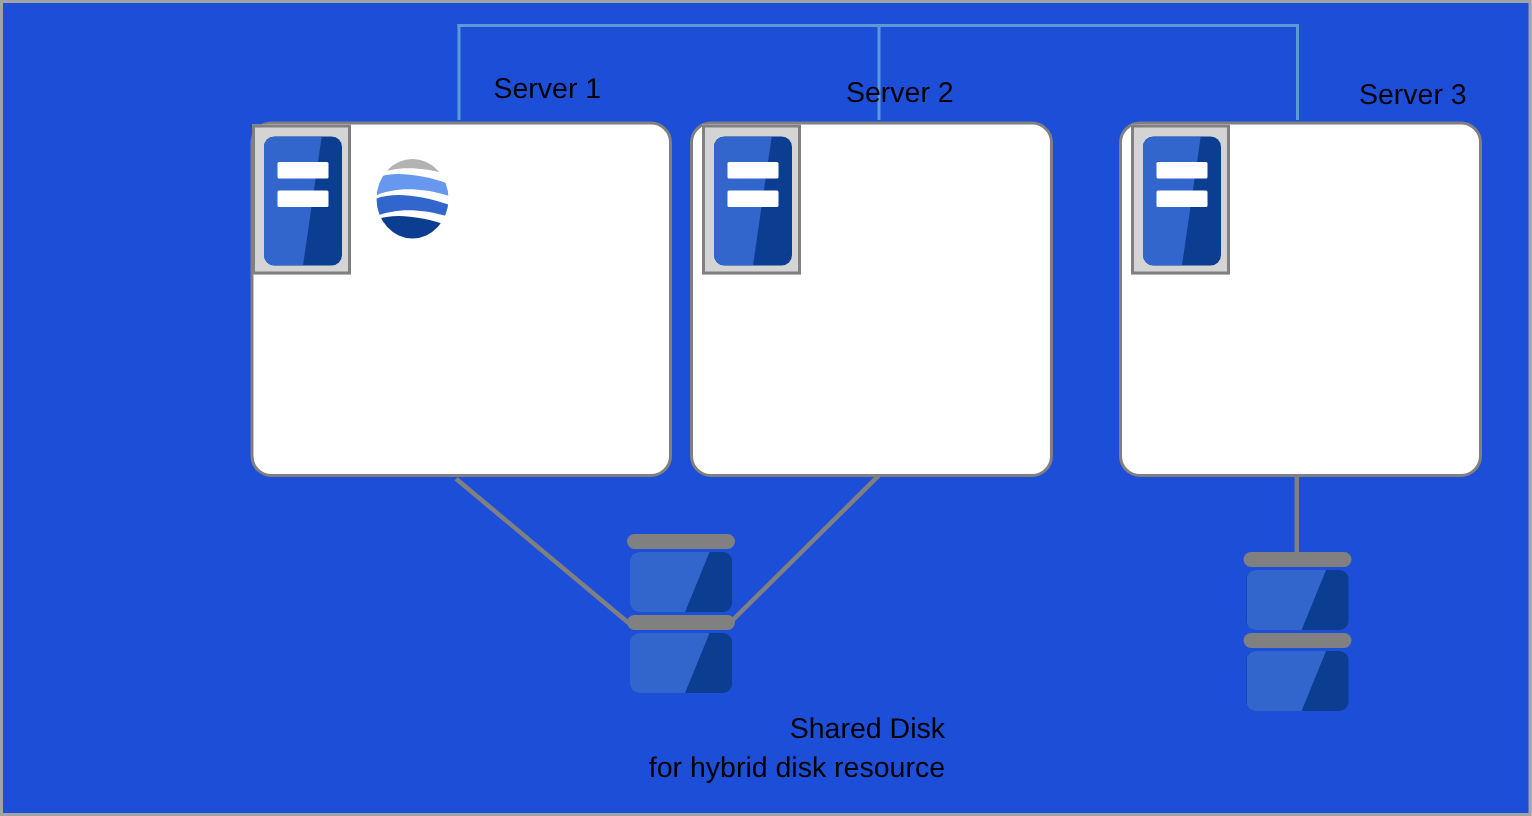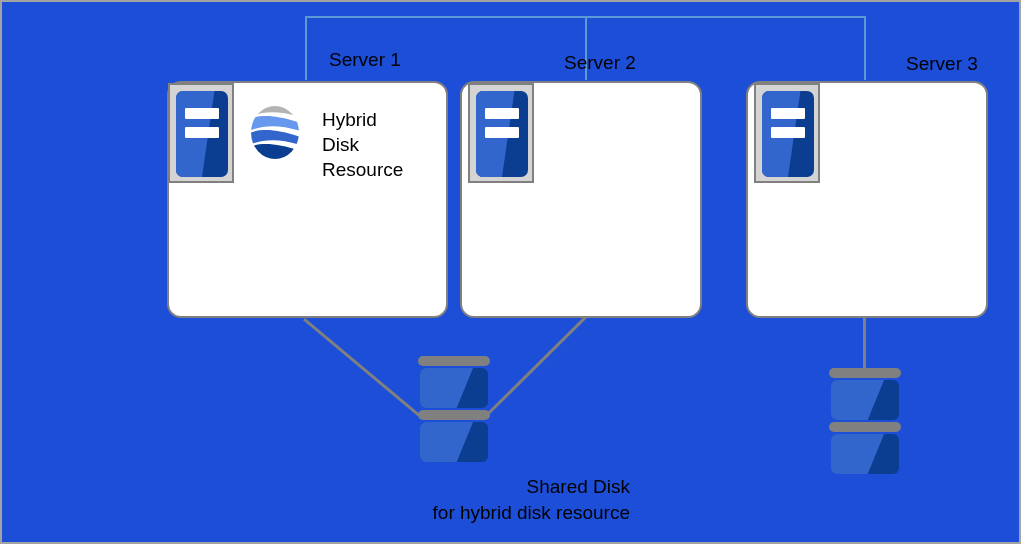--- a/index.html
+++ b/index.html
@@ -182,23 +182,20 @@
       <g clip-path="url(#globeclip)">
         <rect x="0" y="0" width="50" height="55" fill="#ffffff"></rect>
         <path d="M-4,2 C8,-6 30,-4 56,6 L56,14 C30,4 8,6 -4,14 Z" fill="#b3b3b3"></path>
         <path d="M-4,16 C8,8 30,10 56,20 L56,28 C30,18 8,20 -4,28 Z" fill="#6699ee"></path>
         <path d="M-4,30 C8,22 30,24 56,34 L56,42 C30,32 8,34 -4,42 Z" fill="#3366cc"></path>
         <path d="M-4,44 C8,36 30,38 56,48 L56,60 L-4,60 Z" fill="#0b3d91"></path>
       </g>
     </svg>
   </div>
 
-  <div class="res-text" style="left:320px; top:105px;">Hybrid
-Disk
-Resource</div>
 
   <div class="server-box" style="left:458px; top:79px; width:242px; height:237px;"></div>
 
   <div class="srv-icon" style="left:466px; top:81px;">
     <div class="srv-icon-body">
       <div class="srv-bar b1"></div>
       <div class="srv-bar b2"></div>
     </div>
   </div>
 

